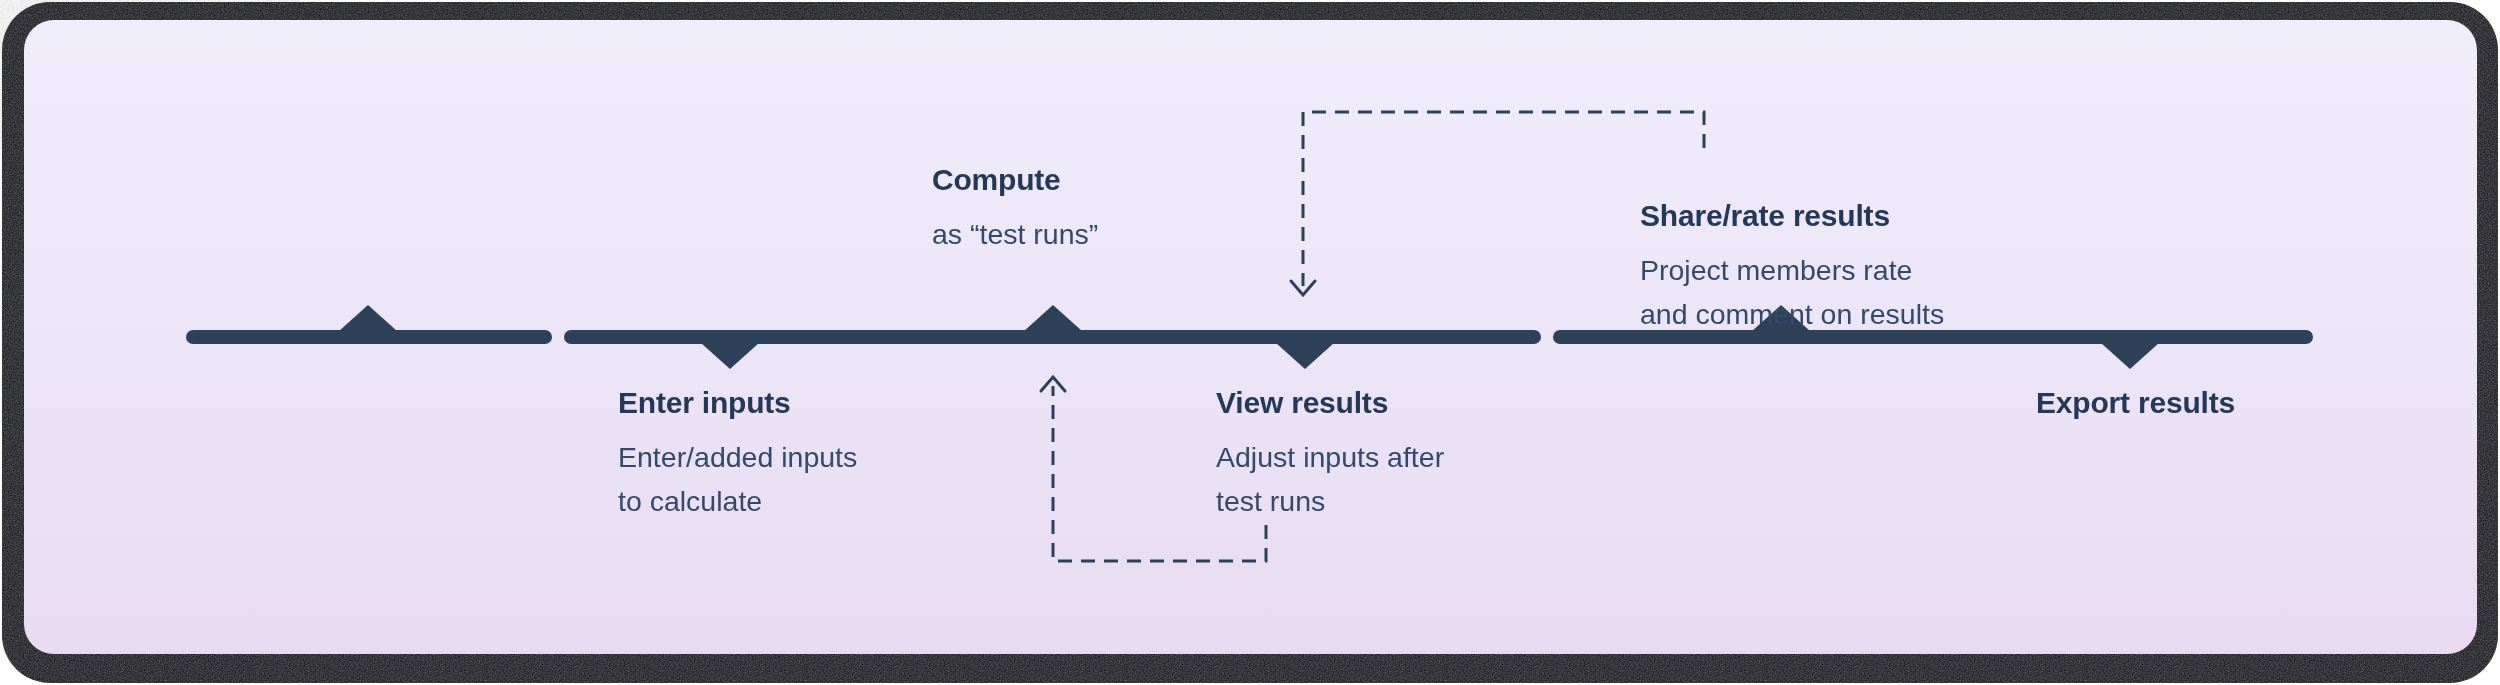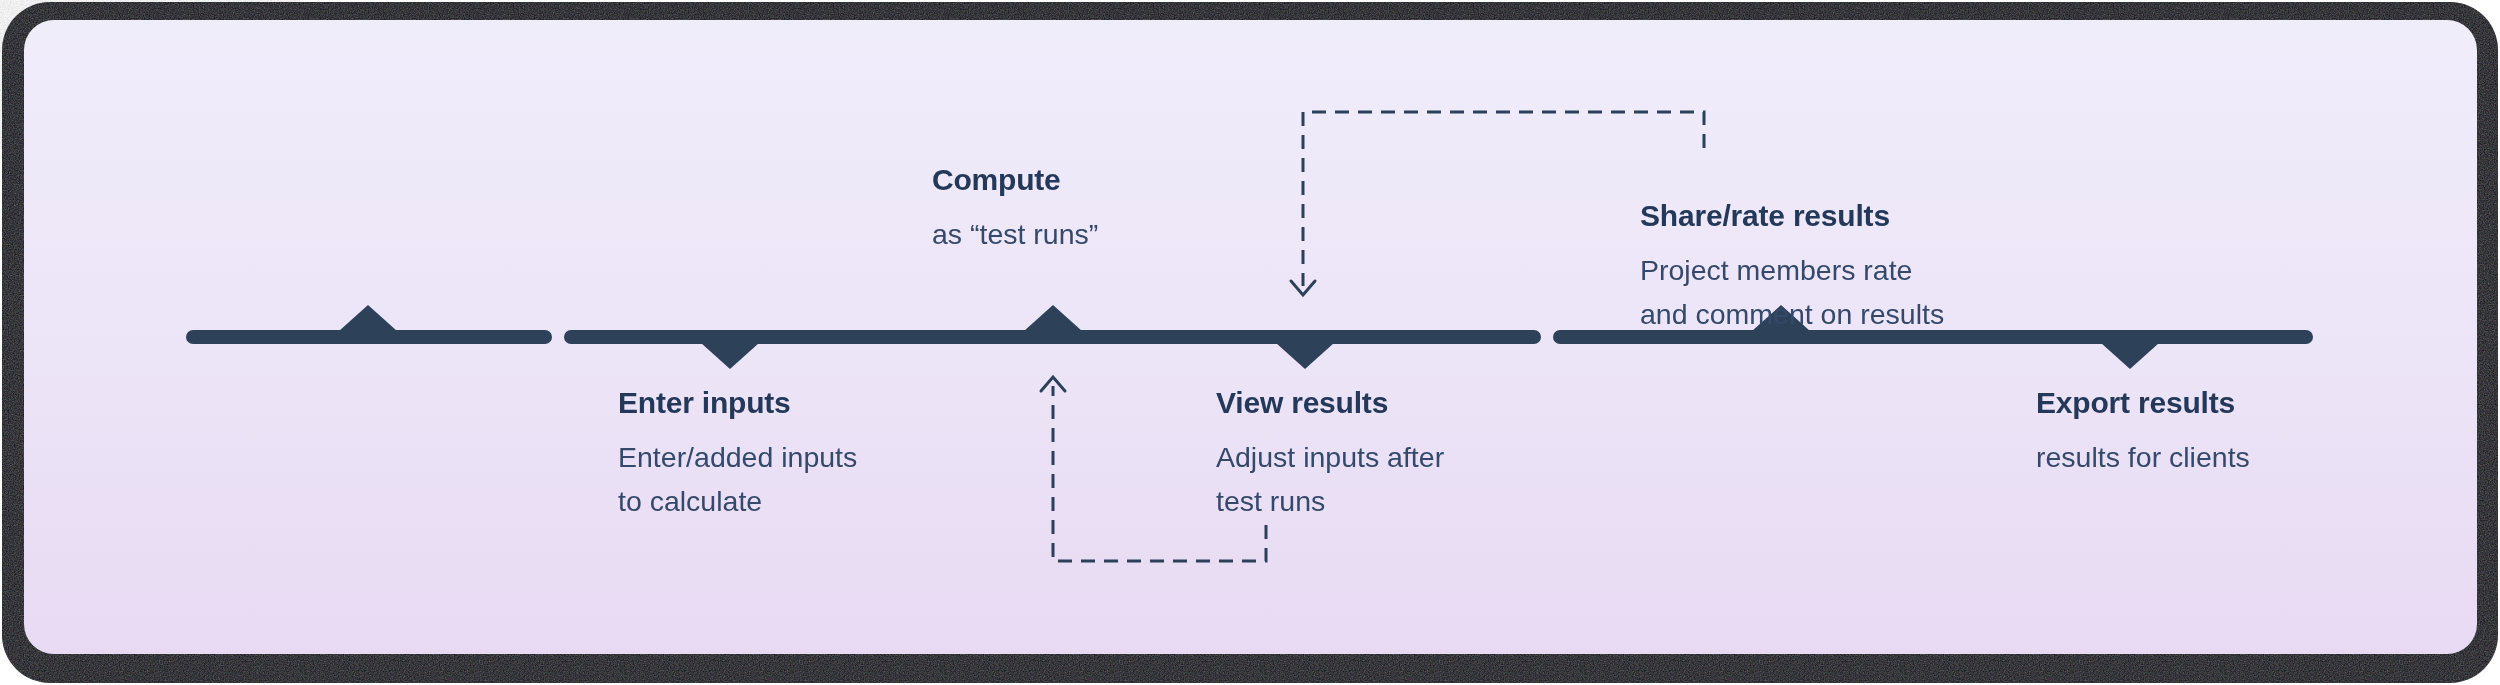--- a/index.html
+++ b/index.html
@@ -128,17 +128,16 @@
     </div>
 
     <div class="step above" style="left:1640px;margin-top:36px;">
       <div class="title">Share/rate results</div>
       <div class="desc">Project members rate</div>
       <div class="desc">and comment on results</div>
     </div>
 
     <div class="step below" style="left:2004px;margin-left:32px;">
       <div class="title">Export results</div>
-      <div class="desc">results for clients</div>
     </div>
 
   </div>
 </div>
 
 </body></html>

